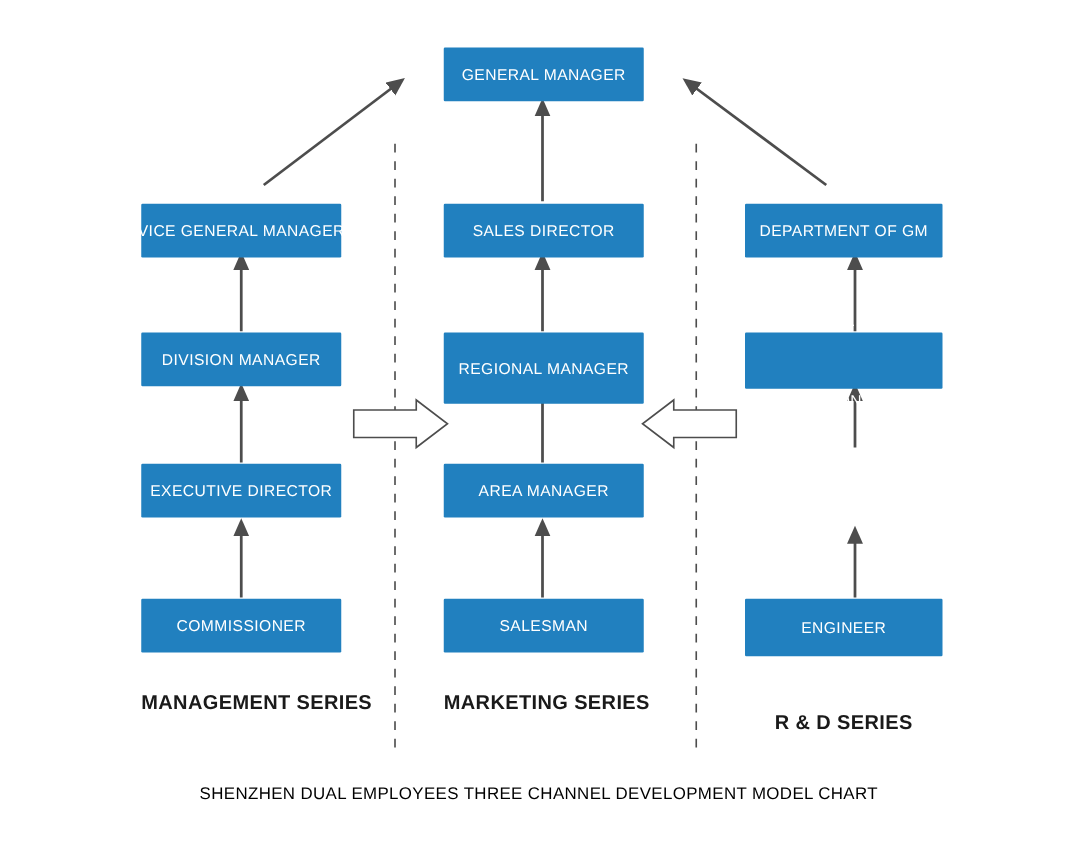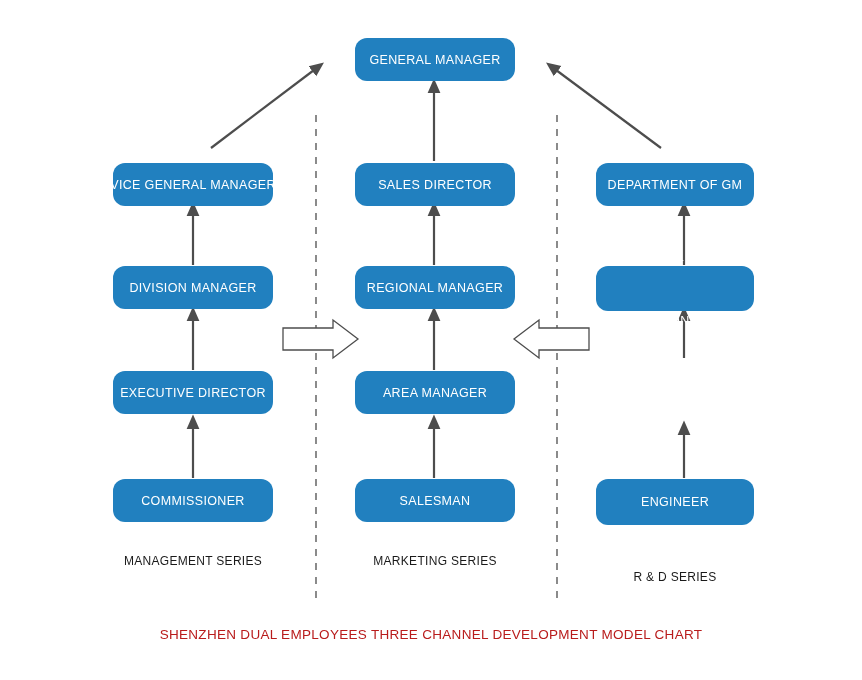--- a/index.html
+++ b/index.html
@@ -20,48 +20,49 @@
   .node {
     position: absolute;
     background: #2180bf;
     color: #ffffff;
     font-size: 12.5px;
     letter-spacing: 0.35px;
     box-sizing: border-box;
     display: flex;
     flex-direction: column;
     justify-content: center;
-    border-radius: 12px;
+    border-radius: 1px;
   }
   .node.center {
     align-items: center;
     text-align: center;
   }
   .node.left {
     align-items: flex-start;
     text-align: left;
     padding-left: 14px;
     gap: 44px;
   }
   .node .line {
     line-height: 20px;
     white-space: nowrap;
   }
   .series-label {
     position: absolute;
-    font-size: 12px;
+    font-size: 16px;
     color: #1a1a1a;
     letter-spacing: 0.3px;
     text-align: center;
     white-space: nowrap;
+    font-weight: bold;
   }
   .chart-title {
     position: absolute;
     font-size: 13.5px;
-    color: #b91c1c;
+    color: #000000;
     letter-spacing: 0.3px;
     text-align: center;
     white-space: nowrap;
   }
   svg.overlay {
     position: absolute;
     left: 0;
     top: 0;
     width: 862px;
     height: 680px;
@@ -126,21 +127,21 @@
   <div class="node center" style="left:113px; top:371px; width:160px; height:43px;">
     <div class="line">EXECUTIVE DIRECTOR</div>
   </div>
   <div class="node center" style="left:113px; top:479px; width:160px; height:43px;">
     <div class="line">COMMISSIONER</div>
   </div>
 
   <div class="node center" style="left:355px; top:163px; width:160px; height:43px;">
     <div class="line">SALES DIRECTOR</div>
   </div>
-  <div class="node center" style="left:355px; top:266px; width:160px; height:43px;">
+  <div class="node center" style="left:355px; top:266px; width:160px; height:57px;">
     <div class="line">REGIONAL MANAGER</div>
   </div>
   <div class="node center" style="left:355px; top:371px; width:160px; height:43px;text-align:center;">
     <div class="line">AREA MANAGER</div>
   </div>
   <div class="node center" style="left:355px; top:479px; width:160px; height:43px;">
     <div class="line">SALESMAN</div>
   </div>
 
   <div class="node center" style="left:596px; top:163px; width:158px; height:43px;">

